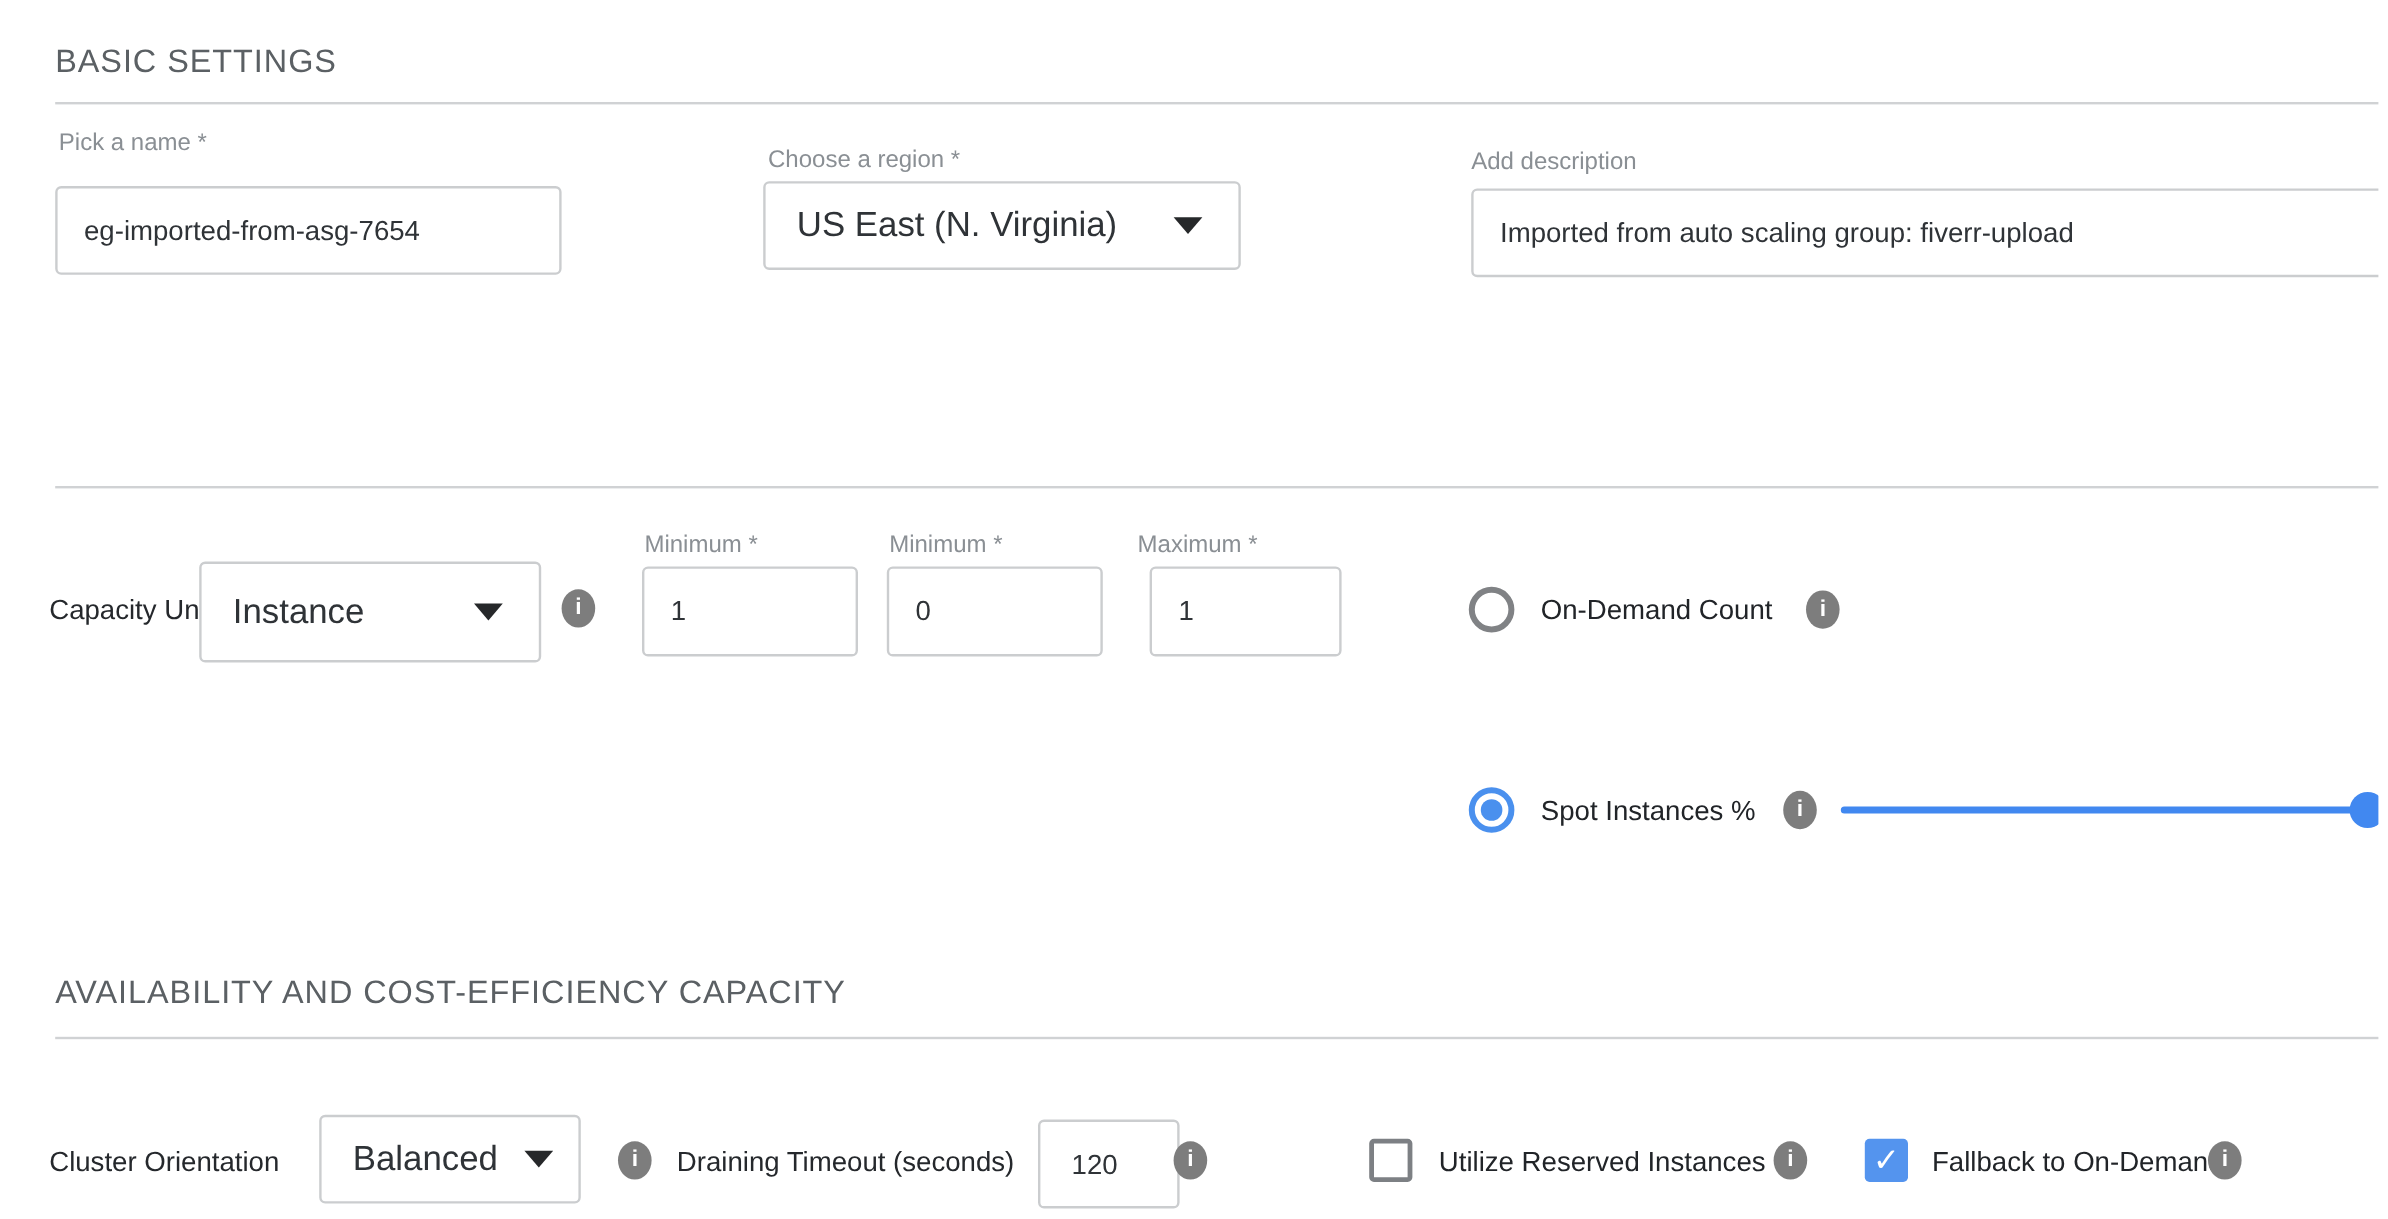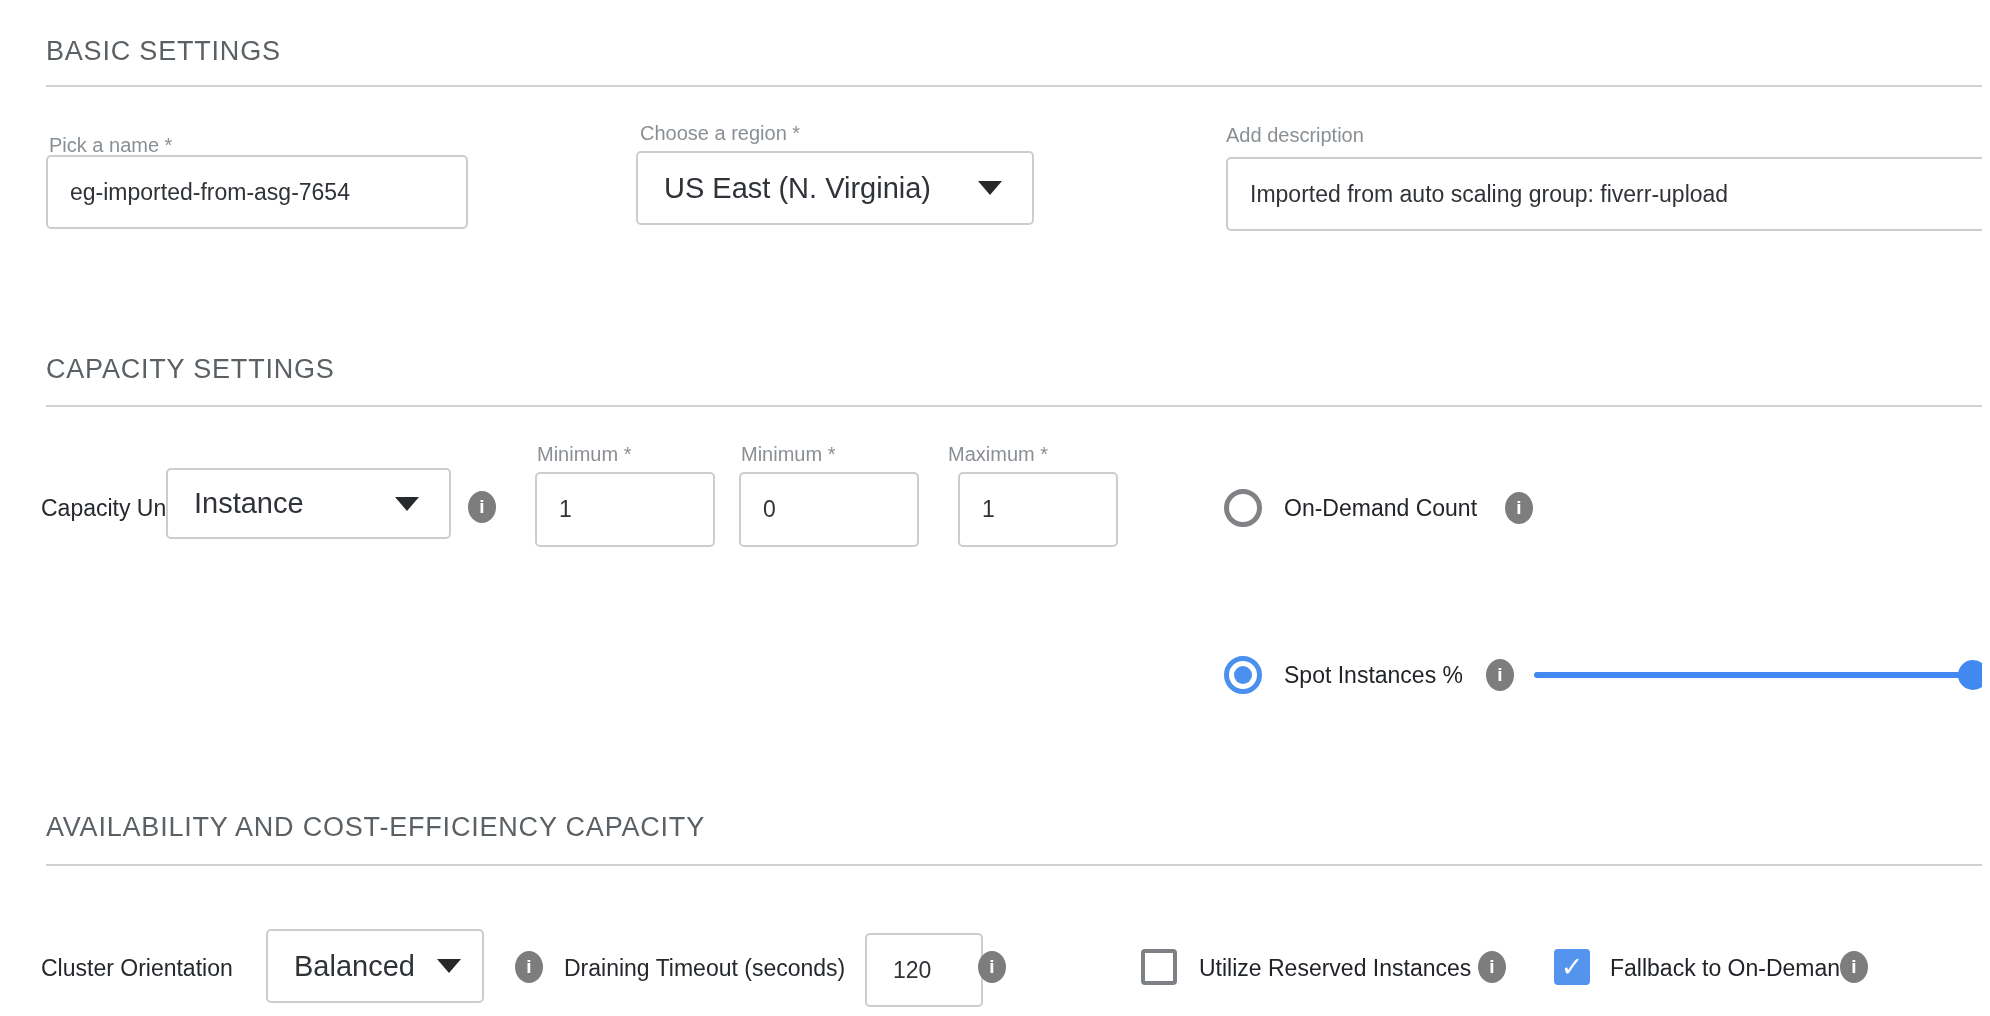--- a/index.html
+++ b/index.html
@@ -159,41 +159,40 @@
   }
 </style>
 </head>
 <body>
 
 <div class="canvas">
 
   <div class="abs section-title" style="left:30px; top:20px;">BASIC SETTINGS</div>
   <div class="abs divider" style="top:69px;"></div>
 
-  <div class="abs field-label" style="left:33px; top:118px;">Pick a name *</div>
+  <div class="abs field-label" style="left:33px; top:92px;">Pick a name *</div>
   <div class="abs" style="left:26px; top:135px; width:422px; height:74px;">
     <input class="text-input" type="text" readonly="" value="eg-imported-from-asg-7654" style="">
   </div>
 
   <div class="abs field-label" style="left:624px; top:106px;">Choose a region *</div>
   <div class="abs selectbox" style="left:620px; top:135px; width:398px; height:74px;">
     <span class="sel-text">US East (N. Virginia)</span>
     <span class="caret-down"></span>
   </div>
 
   <div class="abs field-label" style="left:1210px; top:108px;">Add description</div>
   <div class="abs" style="left:1206px; top:137px; width:800px; height:74px;">
     <input class="text-input" type="text" readonly="" value="Imported from auto scaling group: fiverr-upload" style="">
   </div>
 
-  <div class="abs section-title" style="left:30px; top:338px;">CAPACITY SETTINGS</div>
   <div class="abs divider" style="top:389px;"></div>
 
   <div class="abs row-label" style="left:25px; top:479px;">Capacity Unit</div>
-  <div class="abs selectbox" style="left:150px; top:452px; width:285px; height:71px;">
+  <div class="abs selectbox" style="left:150px; top:452px; width:285px; height:84px;">
     <span class="sel-text">Instance</span>
     <span class="caret-down"></span>
   </div>
   <div class="abs info-icon" style="left:452px; top:475px;"></div>
 
   <div class="abs field-label" style="left:521px; top:427px;">Minimum *</div>
   <div class="abs" style="left:515px; top:452px; width:180px; height:75px;">
     <input class="text-input" type="text" readonly="" value="1" style="">
   </div>
 

